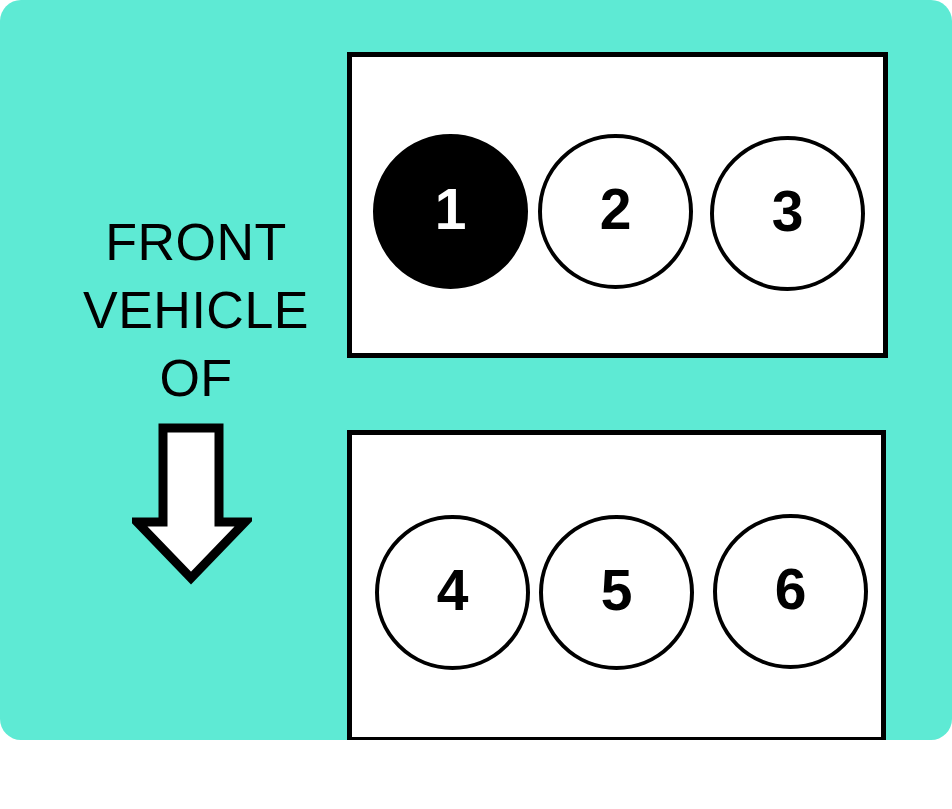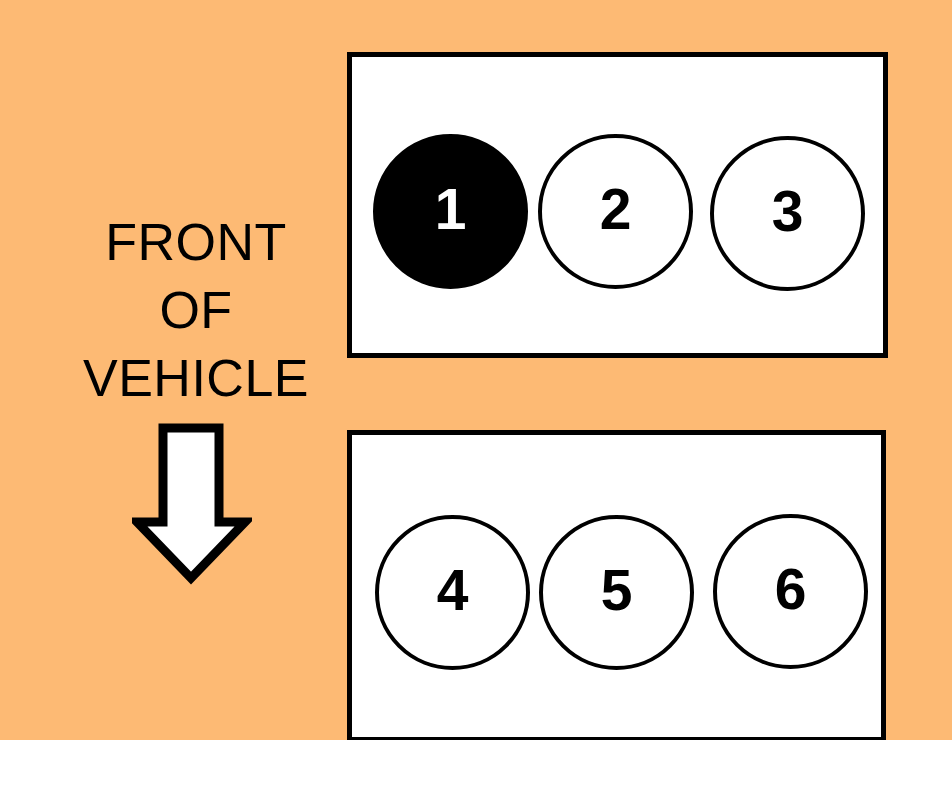--- a/index.html
+++ b/index.html
@@ -9,22 +9,23 @@
     background: #ffffff;
   }
   body {
     font-family: "Liberation Sans", sans-serif;
     -webkit-font-smoothing: antialiased;
   }
   #diagram-canvas {
     position: relative;
     width: 952px;
     height: 740px;
-    background: #fdba74;
+    background: #5eead4;
     overflow: hidden;
+    border-radius: 21px;
   }
 
   
   .orientation-label {
     position: absolute;
     left: 46px;
     top: 208px;
     width: 300px;
     text-align: center;
     font-size: 52px;
@@ -101,22 +102,22 @@
     transform: translateY(-2px);
   }
 </style>
 </head>
 <body>
 
 <div id="diagram-canvas">
 
   <div class="orientation-label">
     <span class="line">FRONT</span>
+    <span class="line">VEHICLE</span>
     <span class="line">OF</span>
-    <span class="line">VEHICLE</span>
   </div>
 
   <div class="direction-arrow">
     <svg viewBox="0 0 120 166" xmlns="http://www.w3.org/2000/svg" aria-hidden="true">
       <polygon points="23,6 79,6 79,100 105,100 51,156 -3,100 23,100" fill="#ffffff" stroke="#000000" stroke-width="9" stroke-linejoin="miter" transform="translate(8,0)"></polygon>
     </svg>
   </div>
 
   <div class="bank-box" id="bank-box-upper">
     <div class="cylinder style-filled" style="left:21px;  top:77px;">

